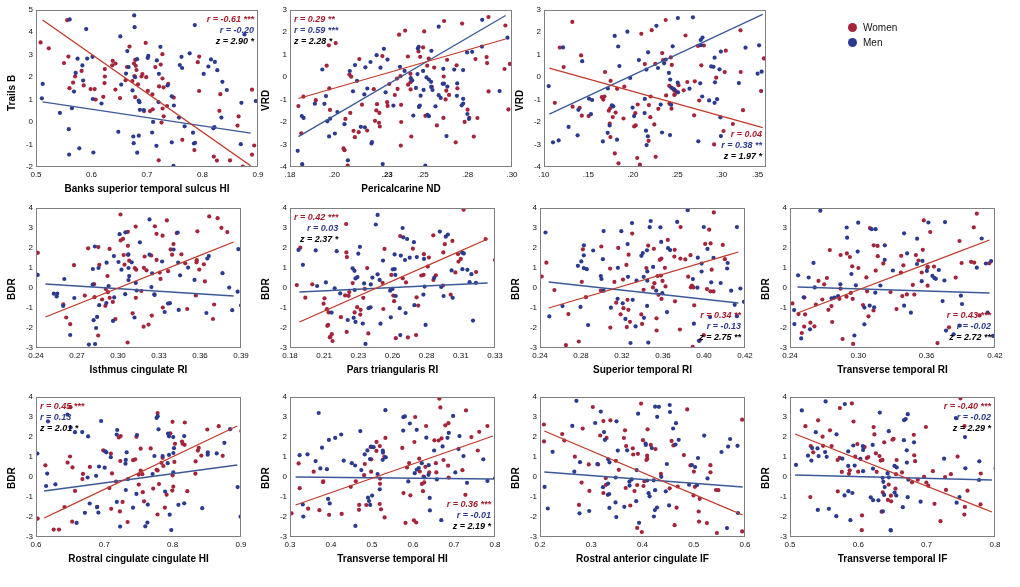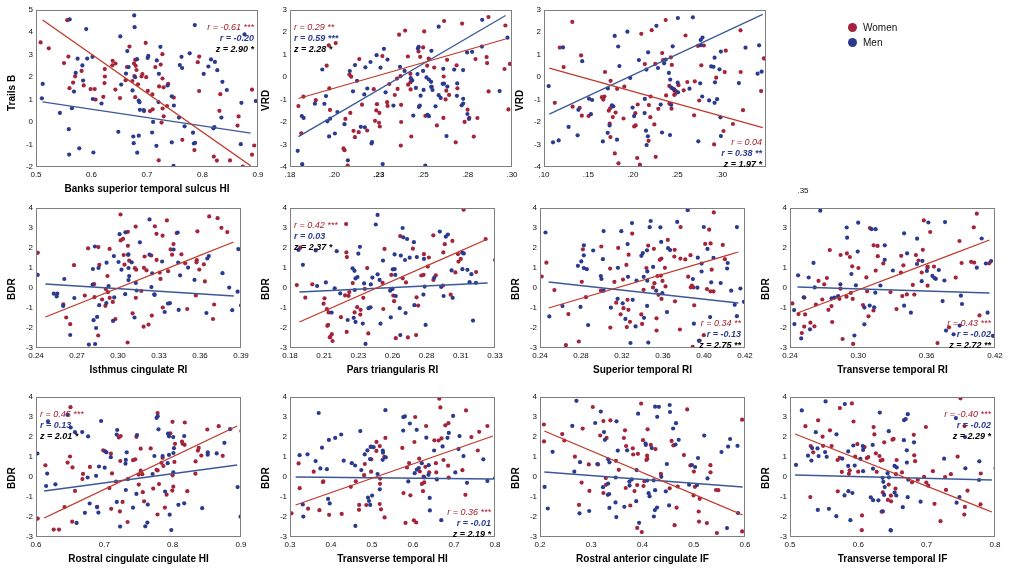--- a/index.html
+++ b/index.html
@@ -5,21 +5,21 @@
   html,body{margin:0;padding:0;background:#ffffff;}
   body{width:1020px;height:587px;font-family:"Liberation Sans",sans-serif;color:#000;}
   #grid{position:relative;width:1020px;height:587px;}
   .plotbox{position:absolute;box-sizing:border-box;border:1px solid #7f7f7f;background:#fff;overflow:hidden;}
   .ylab{position:absolute;font-size:10px;font-weight:bold;transform:rotate(-90deg);transform-origin:left top;white-space:nowrap;}
   .xlab{position:absolute;font-size:10px;font-weight:bold;text-align:center;white-space:nowrap;}
   .tick{position:absolute;font-size:8px;color:#111;white-space:nowrap;}
   .ytick{text-align:right;}
   .stats{position:absolute;font-size:9px;line-height:11px;white-space:nowrap;}
   .stats div{white-space:nowrap;}
-  .st-w{color:#a61b29;font-weight:normal;margin-top:8px;}
+  .st-w{color:#a61b29;font-weight:bold;}
   .st-m{color:#2b3a8f;font-weight:bold;}
   .st-z{color:#000;font-weight:bold;}
   .it{font-style:italic;}
   svg{display:block;}
   .legend{position:absolute;font-size:10px;}
   .legend .row{display:flex;align-items:center;margin-bottom:4px;margin-left:20px;}
   .legend .dot{width:9px;height:9px;border-radius:50%;margin-right:6px;}
   .legend .lbl{font-size:10px;color:#111;}
 </style>
 </head>
@@ -372,24 +372,25 @@
     <div class="tick ytick" style="left: 268px; top: 162px; width: 19px;">-4</div>
     <div class="tick ytick" style="left: 268px; top: 139.571px; width: 19px;">-3</div>
     <div class="tick ytick" style="left: 268px; top: 117.143px; width: 19px;">-2</div>
     <div class="tick ytick" style="left: 268px; top: 94.7143px; width: 19px;">-1</div>
     <div class="tick ytick" style="left: 268px; top: 72.2857px; width: 19px;">0</div>
     <div class="tick ytick" style="left: 268px; top: 49.8571px; width: 19px;">1</div>
     <div class="tick ytick" style="left: 268px; top: 27.4286px; width: 19px;">2</div>
     <div class="tick ytick" style="left: 268px; top: 5px; width: 19px;">3</div>
     <div class="tick" style="left: 276px; top: 170px; width: 28px; text-align: center;">.18</div>
     <div class="tick" style="left: 320.4px; top: 170px; width: 28px; text-align: center;">.20</div>
-    <div class="tick" style="left: 364.8px; top: 170px; width: 28px; text-align: center; font-weight: bold;">.23</div>
+    <div class="tick" style="left: 364.8px; top: 170px; width: 28px; text-align: right; font-weight: bold;">.23</div>
     <div class="tick" style="left: 409.2px; top: 170px; width: 28px; text-align: center;">.25</div>
     <div class="tick" style="left: 453.6px; top: 170px; width: 28px; text-align: center;">.28</div>
     <div class="tick" style="left: 498px; top: 170px; width: 28px; text-align: center;">.30</div>
+    <div class="xlab" style="left: 290px; width: 222px; top: 183px;">Pericalcarine ND</div>
     <div class="ylab" style="left: 260px; top: 110.5px;">VRD</div>
     <div class="stats" style="left: 294px; top: 14px; text-align: left;">
       <div class="st-w it">r = 0.29 **</div>
       <div class="st-m it">r = 0.59 ***</div>
       <div class="st-z it">z = 2.28 *</div>
     </div>
     <div class="plotbox" style="left: 544px; top: 10px; width: 222px; height: 157px;">
       <svg width="220" height="155">
         <circle cx="34.7" cy="96.8" r="2.1" fill="#a4243b"></circle>
         <circle cx="43.6" cy="105.0" r="2.1" fill="#a4243b"></circle>
@@ -551,21 +552,21 @@
     <div class="tick ytick" style="left: 522px; top: 94.7143px; width: 19px;">-1</div>
     <div class="tick ytick" style="left: 522px; top: 72.2857px; width: 19px;">0</div>
     <div class="tick ytick" style="left: 522px; top: 49.8571px; width: 19px;">1</div>
     <div class="tick ytick" style="left: 522px; top: 27.4286px; width: 19px;">2</div>
     <div class="tick ytick" style="left: 522px; top: 5px; width: 19px;">3</div>
     <div class="tick" style="left: 530px; top: 170px; width: 28px; text-align: center;">.10</div>
     <div class="tick" style="left: 574.4px; top: 170px; width: 28px; text-align: center;">.15</div>
     <div class="tick" style="left: 618.8px; top: 170px; width: 28px; text-align: center;">.20</div>
     <div class="tick" style="left: 663.2px; top: 170px; width: 28px; text-align: center;">.25</div>
     <div class="tick" style="left: 707.6px; top: 170px; width: 28px; text-align: center;">.30</div>
-    <div class="tick" style="left: 789px; top: 170px; width: 28px; text-align: center; margin-top: 16px;">.35</div>
+    <div class="tick" style="left: 752px; top: 170px; width: 28px; ">.35</div>
     <div class="ylab" style="left: 514px; top: 110.5px;">VRD</div>
     <div class="stats" style="left: 684px; top: 129px; text-align: right; width: 78px;">
       <div class="st-w it">r = 0.04</div>
       <div class="st-m it">r = 0.38 **</div>
       <div class="st-z it">z = 1.97 *</div>
     </div>
     <div class="plotbox" style="left: 36px; top: 208px; width: 205px; height: 140px;">
       <svg width="203" height="138">
         <circle cx="135.1" cy="45.7" r="2.1" fill="#a4243b"></circle>
         <circle cx="158.8" cy="86.4" r="2.1" fill="#a4243b"></circle>
@@ -880,21 +881,21 @@
     <div class="tick ytick" style="left: 268px; top: 203px; width: 19px;">4</div>
     <div class="tick" style="left: 276px; top: 351px; width: 28px; text-align: center;">0.18</div>
     <div class="tick" style="left: 310.167px; top: 351px; width: 28px; text-align: center;">0.21</div>
     <div class="tick" style="left: 344.333px; top: 351px; width: 28px; text-align: center;">0.23</div>
     <div class="tick" style="left: 378.5px; top: 351px; width: 28px; text-align: center;">0.26</div>
     <div class="tick" style="left: 412.667px; top: 351px; width: 28px; text-align: center;">0.28</div>
     <div class="tick" style="left: 446.833px; top: 351px; width: 28px; text-align: center;">0.31</div>
     <div class="tick" style="left: 481px; top: 351px; width: 28px; text-align: center;">0.33</div>
     <div class="xlab" style="left: 290px; width: 205px; top: 364px;">Pars triangularis RI</div>
     <div class="ylab" style="left: 260px; top: 300px;">BDR</div>
-    <div class="stats" style="left: 294px; top: 212px; text-align: left;">
+    <div class="stats" style="left: 294px; top: 212px; text-align: right;">
       <div class="st-w it">r = 0.42 ***</div>
       <div class="st-m it">r = 0.03</div>
       <div class="st-z it">z = 2.37 *</div>
     </div>
     <div class="plotbox" style="left: 540px; top: 208px; width: 205px; height: 140px;">
       <svg width="203" height="138">
         <circle cx="85.4" cy="55.9" r="2.1" fill="#a4243b"></circle>
         <circle cx="150.9" cy="76.7" r="2.1" fill="#a4243b"></circle>
         <circle cx="172.8" cy="3.4" r="2.1" fill="#a4243b"></circle>
         <circle cx="87.6" cy="45.7" r="2.1" fill="#a4243b"></circle>

